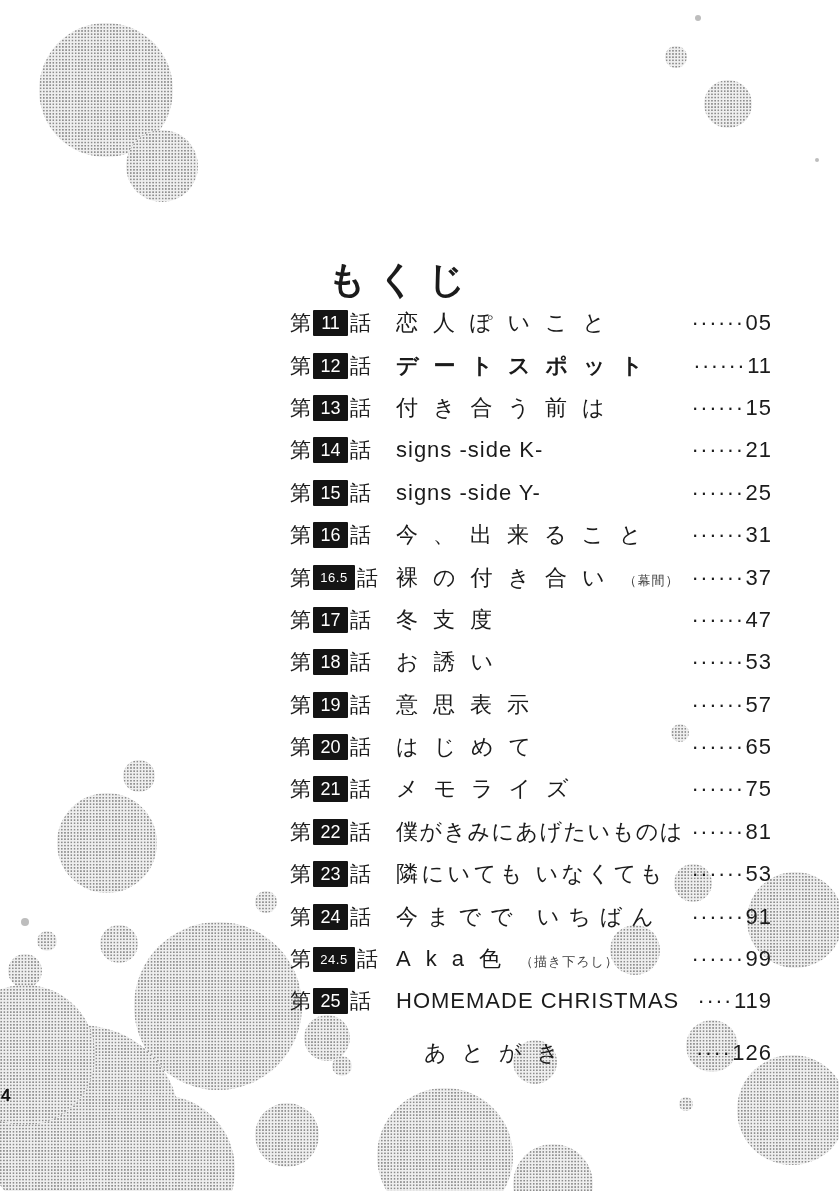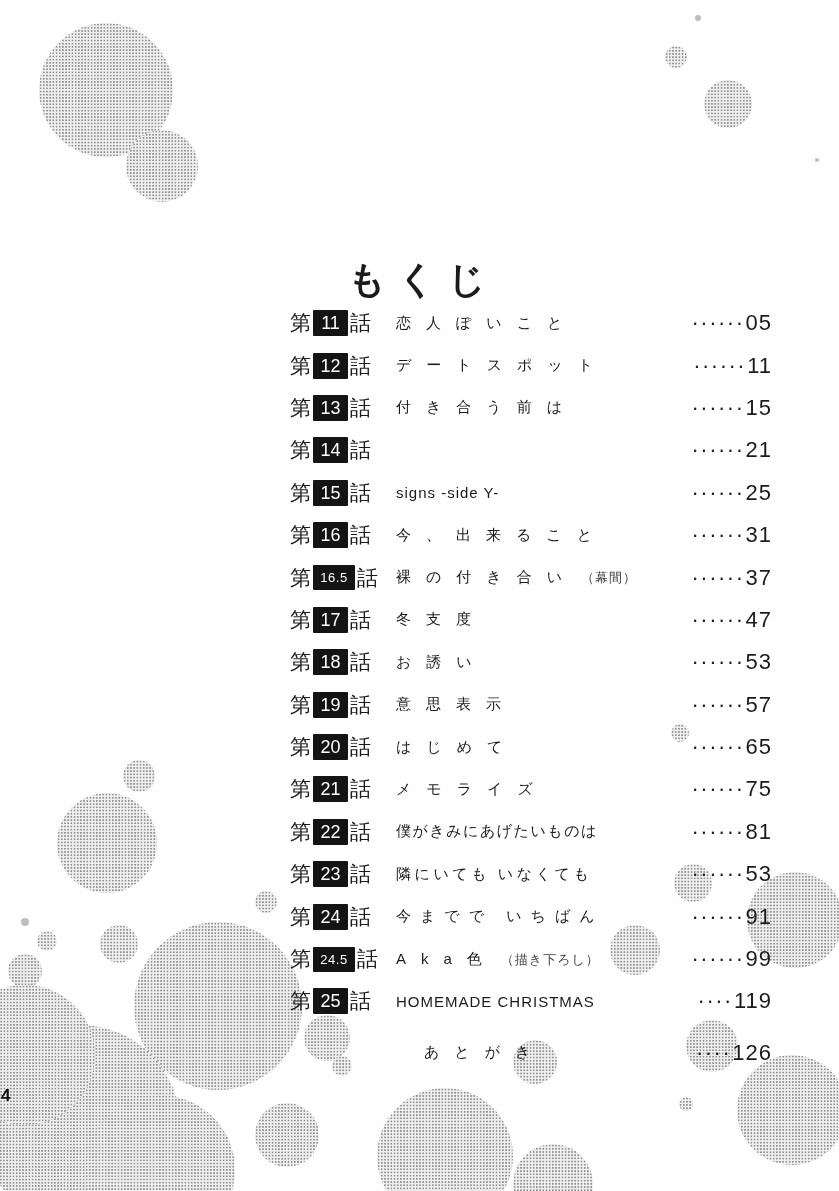--- a/index.html
+++ b/index.html
@@ -16,21 +16,21 @@
   
   .ht{
     position:absolute;border-radius:50%;
     background-color:#efefef;
     background-image:radial-gradient(circle,#8d8d8d 0.9px,rgba(0,0,0,0) 1.25px);
     background-size:3.2px 3.2px;
   }
   .ht.tiny{background-image:none;background-color:#bdbdbd;}
 
   .title{
-    position:absolute;left:348px;top:230px;
+    position:absolute;left:328px;top:230px;
     font-size:37px;font-weight:bold;letter-spacing:12px;
     color:#1b1b1b;z-index:3;
   }
 
   .toc{
     position:absolute;left:290px;top:302px;width:482px;z-index:3;
   }
   .row{
     display:flex;align-items:center;height:42.4px;
     font-size:21px;white-space:nowrap;
@@ -43,21 +43,21 @@
   .chap.hidden{visibility:hidden;}
   .pre,.suf{font-size:21px;}
   .num{
     display:inline-block;background:#141414;color:#ffffff;
     min-width:27px;text-align:center;
     font-size:18px;line-height:1;padding:4px 4px;margin:0 2px;
     border-radius:1px;
   }
   .num.small{font-size:13px;padding:6px 4px;min-width:34px;letter-spacing:0.5px;}
   .titlecell{flex:1 1 auto;display:flex;align-items:baseline;overflow:hidden;}
-  .etitle{font-size:15px;}
+  .etitle{font-size:22px;}
   .note{font-size:13px;letter-spacing:1px;margin-left:4px;color:#404040;}
   .pg{margin-left:auto;display:flex;align-items:center;}
   .dots{font-size:22px;letter-spacing:1.5px;color:#1b1b1b;margin-right:1px;}
   .pnum{font-size:22px;letter-spacing:1px;}
 
   .folio{
     position:absolute;left:1px;top:1086px;
     font-size:17px;font-weight:bold;color:#111;z-index:4;
   }
 </style>
@@ -116,21 +116,21 @@
       <span class="pnum">05</span>
     </span>
   </div>
       <div class="row">
     <span class="chap">
       <span class="pre">第</span>
       <span class="num">12</span>
       <span class="suf">話</span>
     </span>
     <span class="titlecell">
-      <span class="etitle" style="letter-spacing: 15px;">デートスポット</span>
+      <span class="etitle" style="letter-spacing: 15px; font-weight: bold;">デートスポット</span>
 
     </span>
     <span class="pg">
       <span class="dots">······</span>
       <span class="pnum">11</span>
     </span>
   </div>
       <div class="row">
     <span class="chap">
       <span class="pre">第</span>
@@ -144,20 +144,24 @@
     <span class="pg">
       <span class="dots">······</span>
       <span class="pnum">15</span>
     </span>
   </div>
       <div class="row">
     <span class="chap">
       <span class="pre">第</span>
       <span class="num">14</span>
       <span class="suf">話</span>
+    </span>
+    <span class="titlecell">
+      <span class="etitle" style="letter-spacing: 1px;">signs -side K-</span>
+
     </span>
     <span class="pg">
       <span class="dots">······</span>
       <span class="pnum">21</span>
     </span>
   </div>
       <div class="row">
     <span class="chap">
       <span class="pre">第</span>
       <span class="num">15</span>

